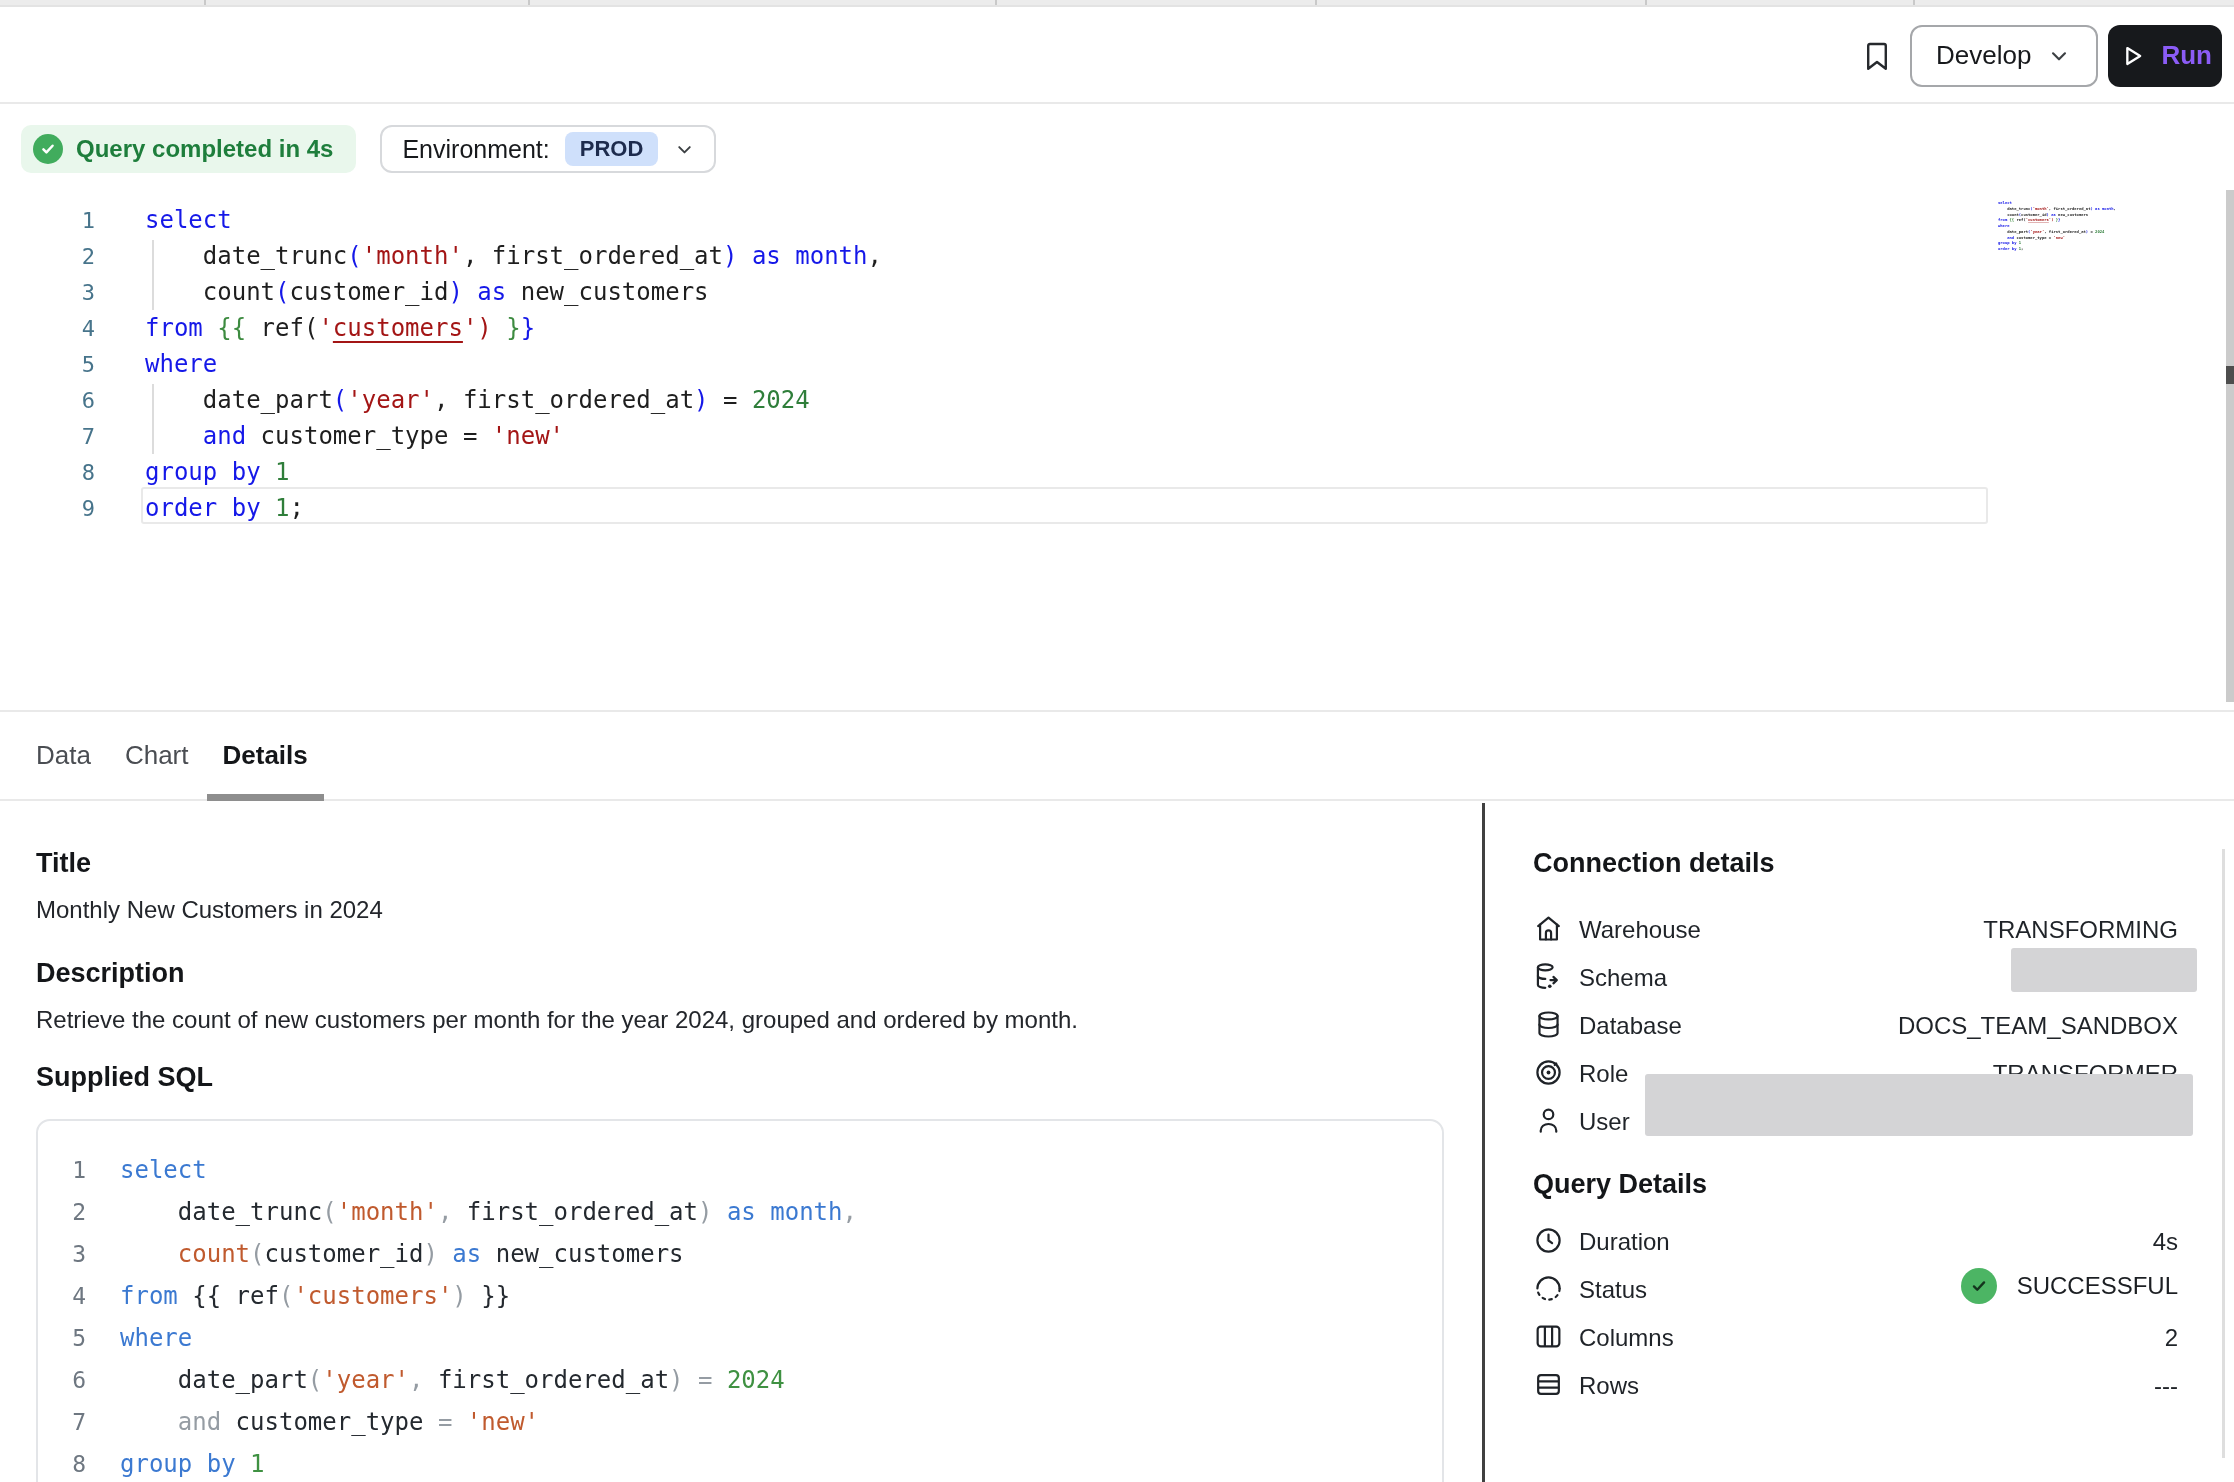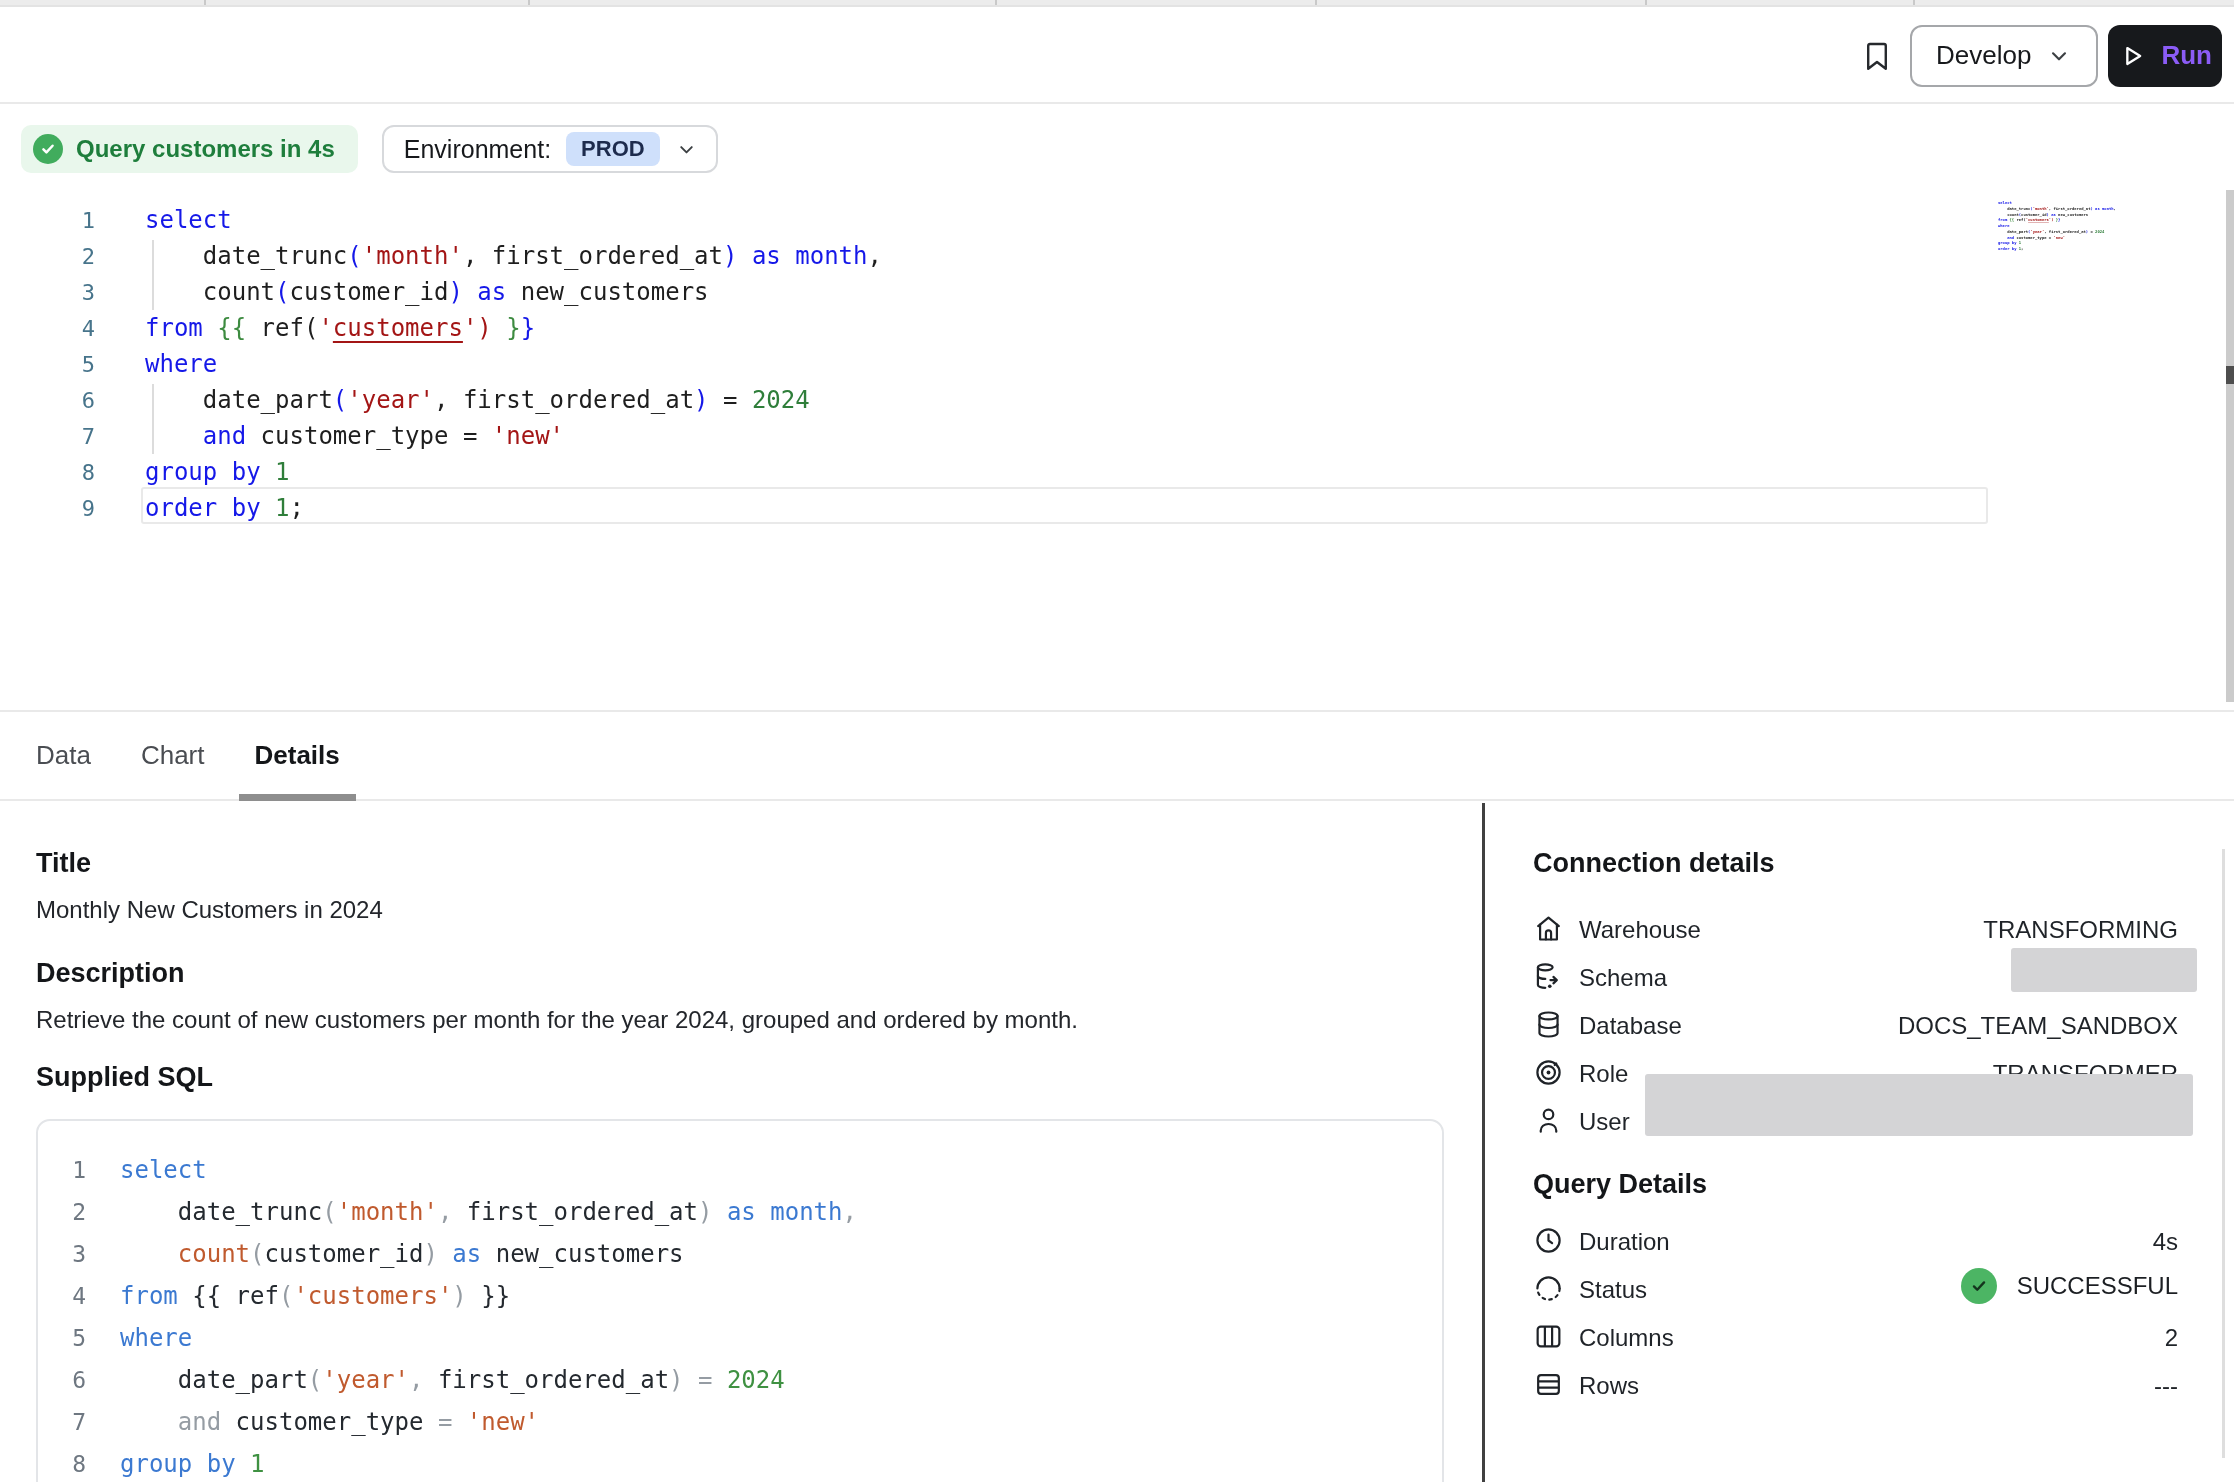--- a/index.html
+++ b/index.html
@@ -74,21 +74,21 @@
     transform:scale(0.16); transform-origin:0 0; }
   .minimap .code-line { height:36px; }
   .minimap .code-text { font:24px/36px "DejaVu Sans Mono", monospace; font-weight:700; }
 
   .vscroll { position:absolute; left:2226px; top:190px; width:8px; height:512px; background:#cbcbcb; }
   .vscroll .thumb { position:absolute; left:0; top:176px; width:8px; height:18px; background:#4d4d4d; }
 
   
   .tabs-row { position:absolute; top:710px; left:0; right:0; height:91px;
     border-top:2px solid #e9e9e9; border-bottom:2px solid #e9e9e9;
-    display:flex; align-items:flex-end; gap:50px; padding-left:36px; background:#fff; }
+    display:flex; align-items:flex-end; gap:34px; padding-left:36px; background:#fff; }
   .tab { position:relative; height:100%; display:flex; align-items:center;
     font-size:26px; color:#4a4d52; cursor:pointer; }
   .tab.active { color:#141619; font-weight:600; }
   .tab.active::after { content:""; position:absolute; left:-16px; right:-16px;
     bottom:-2px; height:7px; background:#8e8e8e; }
 
   
   .content { position:absolute; top:803px; left:0; right:0; bottom:0; display:flex; }
   .left-panel { width:1482px; flex:none; padding:44px 0 0 36px; }
   .lp-heading { font-size:27px; font-weight:600; color:#141619; line-height:32px; }
@@ -162,21 +162,21 @@
   </button>
 </div>
 
 <div class="statusbar">
   <div class="badge">
     <span class="check-dot">
       <svg width="20" height="20" viewBox="0 0 24 24" fill="none" stroke="#ffffff" stroke-width="3" stroke-linecap="round" stroke-linejoin="round">
           <path d="m6.5 12.5 3.6 3.6 7.4-8"></path>
         </svg>
     </span>
-    <span>Query customers in 4s</span>
+    <span>Query completed in 4s</span>
   </div>
   <div class="env">
     <span>Environment:</span>
     <span class="pill">PROD</span>
     <span class="chev">
       <svg width="23" height="23" viewBox="0 0 24 24" fill="none" stroke="currentColor" stroke-width="2" stroke-linecap="round" stroke-linejoin="round">
           <path d="m6.5 9.5 5.5 5.5 5.5-5.5"></path>
         </svg>
     </span>
   </div>

